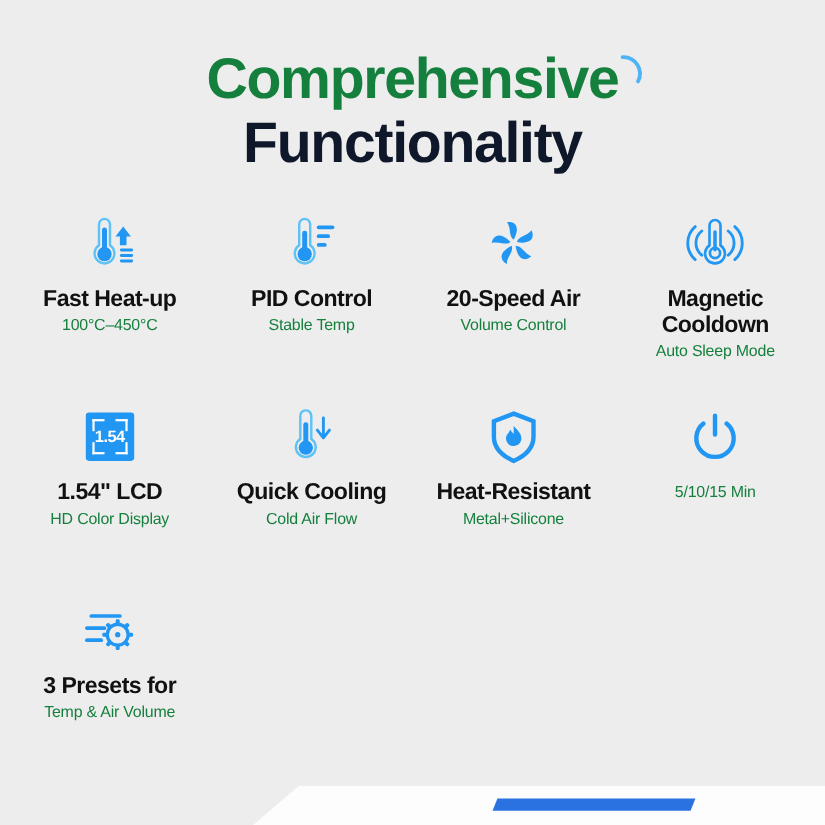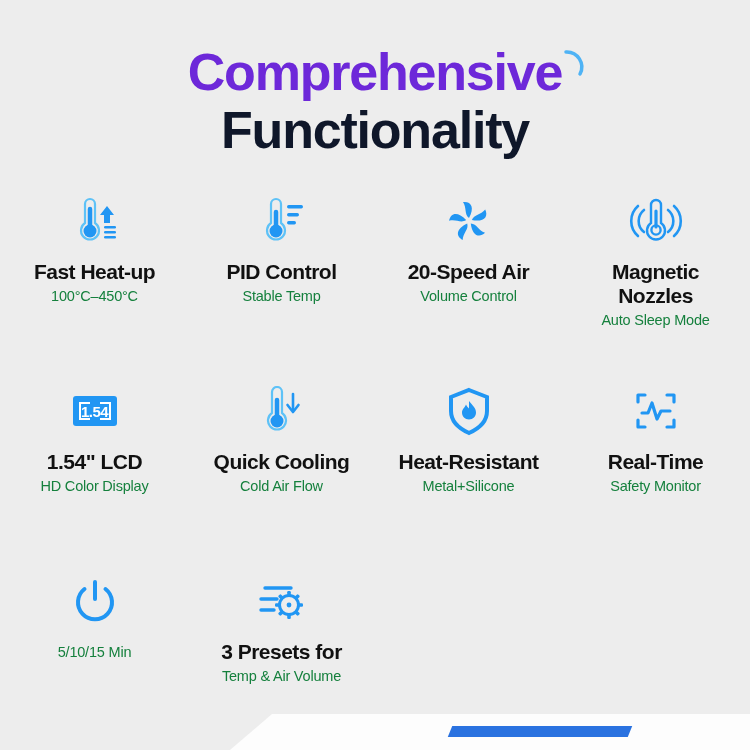--- a/index.html
+++ b/index.html
@@ -20,21 +20,21 @@
     padding-top: 44px;
     text-align: center;
     position: relative;
   }
   .title-line1 {
     position: relative;
     display: inline-block;
     font-size: 52px;
     font-weight: bold;
     letter-spacing: -1.2px;
-    color: #6d28d9;
+    color: #15803d;
     line-height: 1.08;
   }
   .title-line2 {
     font-size: 52px;
     font-weight: bold;
     letter-spacing: -1.2px;
     color: #0f172a;
     line-height: 1.08;
     margin-top: 2px;
   }
@@ -50,21 +50,20 @@
   
   .grid {
     margin-top: 34px;
     display: grid;
     grid-template-columns: repeat(4, 1fr);
     grid-auto-rows: 176px;
     row-gap: 0px;
     column-gap: 0px;
     padding: 0 8px;
     box-sizing: border-box;
-    gap: 14px;
   }
   .cell {
     display: flex;
     flex-direction: column;
     align-items: center;
     justify-content: flex-start;
     text-align: center;
     padding: 0 4px;
     box-sizing: border-box;
   }
@@ -87,21 +86,21 @@
     font-size: 14.5px;
     color: #15803d;
     margin-top: 4px;
     letter-spacing: -0.2px;
     line-height: 1.2;
   }
 
   
   .lcd-icon {
     width: 44px;
-    height: 30px;
+    height: 44px;
     background: #2196f3;
     border-radius: 3px;
     position: relative;
     display: flex;
     align-items: center;
     justify-content: center;
   }
   .lcd-icon .lcd-text {
     color: #ffffff;
     font-size: 15px;
@@ -225,21 +224,21 @@
       <svg width="54" height="50" viewBox="0 0 54 50">
         <path d="M22 9 a5 5 0 0 1 10 0 v18 a9 9 0 1 1 -10 0 z" fill="none" stroke="#2196f3" stroke-width="2.4"></path>
         <path d="M27 15 v16" stroke="#2196f3" stroke-width="3.2" stroke-linecap="round"></path>
         <circle cx="27" cy="34" r="4.6" fill="none" stroke="#2196f3" stroke-width="2.4"></circle>
         <path d="M15 14 a14 14 0 0 0 0 22" fill="none" stroke="#2196f3" stroke-width="2.6" stroke-linecap="round"></path>
         <path d="M9 10 a20 20 0 0 0 0 30" fill="none" stroke="#2196f3" stroke-width="2.6" stroke-linecap="round"></path>
         <path d="M39 14 a14 14 0 0 1 0 22" fill="none" stroke="#2196f3" stroke-width="2.6" stroke-linecap="round"></path>
         <path d="M45 10 a20 20 0 0 1 0 30" fill="none" stroke="#2196f3" stroke-width="2.6" stroke-linecap="round"></path>
       </svg>
     </div>
-    <div class="cell-title">Magnetic Nozzles</div>
+    <div class="cell-title">Magnetic Cooldown</div>
     <div class="cell-sub">Auto Sleep Mode</div>
   </div>
 
   <div class="cell">
     <div class="icon-wrap">
       <div class="lcd-icon">
         <span class="lcd-corner lc-tl"></span>
         <span class="lcd-corner lc-tr"></span>
         <span class="lcd-corner lc-bl"></span>
         <span class="lcd-corner lc-br"></span>
@@ -270,35 +269,20 @@
       <svg width="46" height="50" viewBox="0 0 46 50">
         <path d="M23 4 L41 11 v14 c0 11 -9 18 -18 22 c-9 -4 -18 -11 -18 -22 V11 z" fill="none" stroke="#2196f3" stroke-width="4"></path>
         <path d="M23 15 c4 5 7 7 7 11.5 c0 4 -3 7 -7 7 c-4 0 -7 -3 -7 -7 c0 -3.5 3 -5 4 -8 c1 2 1.5 2.5 3 4 z" fill="#2196f3"></path>
       </svg>
     </div>
     <div class="cell-title">Heat-Resistant</div>
     <div class="cell-sub">Metal+Silicone</div>
   </div>
 
 
-  <div class="cell">
-    <div class="icon-wrap">
-      <svg width="50" height="50" viewBox="0 0 50 50">
-        <g fill="none" stroke="#2196f3" stroke-width="3.2" stroke-linecap="round" stroke-linejoin="round">
-          <path d="M7 16 V9 h7"></path>
-          <path d="M36 9 h7 v7"></path>
-          <path d="M43 34 v7 h-7"></path>
-          <path d="M14 41 H7 v-7"></path>
-          <path d="M11 27 h6 l4 -10 l5 16 l4 -8 h9"></path>
-        </g>
-      </svg>
-    </div>
-    <div class="cell-title">Real-Time</div>
-    <div class="cell-sub">Safety Monitor</div>
-  </div>
 
   <div class="cell">
     <div class="icon-wrap">
       <svg width="50" height="50" viewBox="0 0 50 50">
         <path d="M14.5 13 a17 17 0 1 0 21 0" fill="none" stroke="#2196f3" stroke-width="4" stroke-linecap="round"></path>
         <path d="M25 6 v17" stroke="#2196f3" stroke-width="4" stroke-linecap="round"></path>
       </svg>
     </div>
     <div class="cell-sub">5/10/15 Min</div>
   </div>

